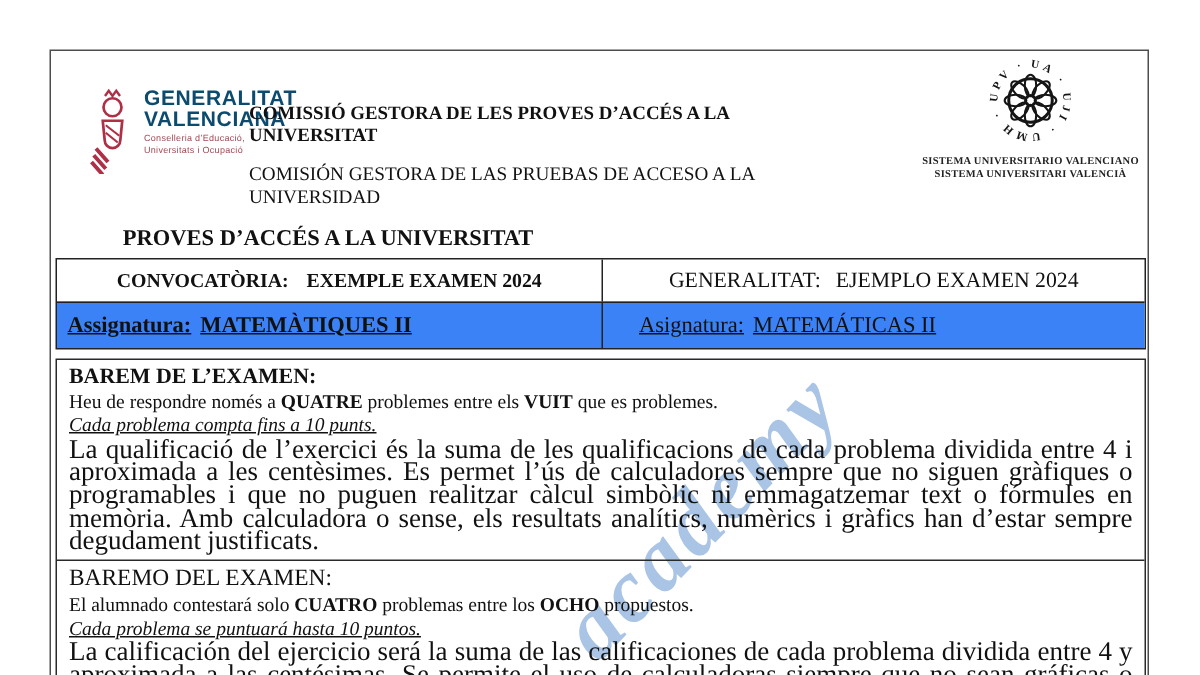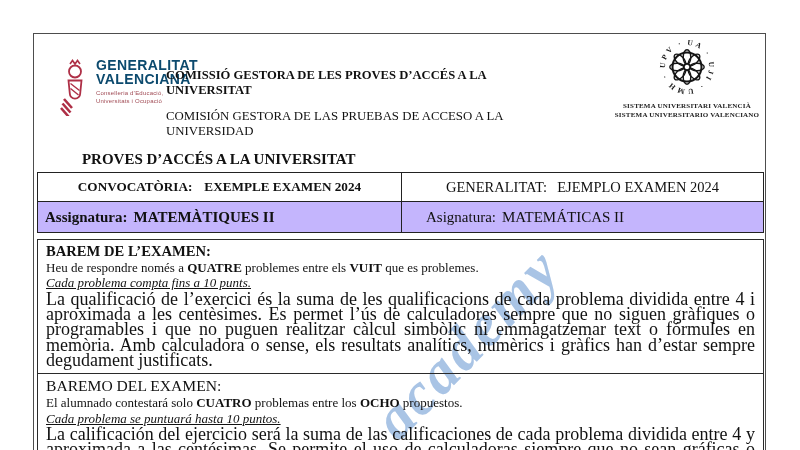--- a/index.html
+++ b/index.html
@@ -46,21 +46,21 @@
   }
   .title-strip .half{width:50%;text-align:center;}
   .title-ca{font-weight:bold;font-size:15px;}
   .title-es{font-size:15.5px;}
   .header-table{
     position:absolute;left:37px;top:172px;width:727px;
     border:1.5px solid #222;box-sizing:border-box;
   }
   .ht-row{display:flex;align-items:center;}
   .ht-row.convocatoria{height:28px;justify-content:flex-end;}
-  .ht-row.subject{height:30px;border-top:1.6px solid #222;background:#c4b5fd;}
+  .ht-row.subject{height:30px;border-top:1.6px solid #222;background:#3b82f6;text-decoration:underline;}
   .cell-l{width:363px;box-sizing:border-box;height:100%;display:flex;align-items:center;}
   .cell-r{flex:1;border-left:1.6px solid #222;box-sizing:border-box;height:100%;display:flex;align-items:center;}
   .cell-center{justify-content:center;}
   .conv-ca{font-weight:bold;font-size:13.2px;}
   .conv-ca .lbl{margin-right:12px;}
   .conv-es{font-size:14.5px;}
   .conv-es .lbl{margin-right:10px;}
   .subj-ca{font-weight:bold;font-size:15px;padding-left:7px;}
   .subj-es{font-size:15px;padding-left:24px;}
   .subj-ca .lbl,.subj-es .lbl{margin-right:6px;}
@@ -128,22 +128,22 @@
         <ellipse cx="84" cy="21" rx="3.8" ry="7.2" transform="rotate(135 84 31)"></ellipse>
         <ellipse cx="84" cy="21" rx="3.8" ry="7.2" transform="rotate(180 84 31)"></ellipse>
         <ellipse cx="84" cy="21" rx="3.8" ry="7.2" transform="rotate(225 84 31)"></ellipse>
         <ellipse cx="84" cy="21" rx="3.8" ry="7.2" transform="rotate(270 84 31)"></ellipse>
         <ellipse cx="84" cy="21" rx="3.8" ry="7.2" transform="rotate(315 84 31)"></ellipse>
       </g>
       <text font-family="Liberation Serif, serif" font-size="7.5" font-weight="bold" fill="#151515" letter-spacing="2.5">
         <textPath href="#ringPath">UA · UJI · UMH · UPV · UV</textPath>
       </text>
     </svg>
+    <div class="seal-caption">SISTEMA UNIVERSITARIO VALENCIANO</div>
     <div class="seal-caption">SISTEMA UNIVERSITARI VALENCIÀ</div>
-    <div class="seal-caption">SISTEMA UNIVERSITARIO VALENCIANO</div>
   </div>
 
   <div class="title-strip">
     <div class="half title-ca">PROVES D’ACCÉS A LA UNIVERSITAT</div>
   </div>
 
   <div class="header-table">
     <div class="ht-row convocatoria">
       <div class="cell-l cell-center conv-ca">
         <span class="lbl">CONVOCATÒRIA:</span>

